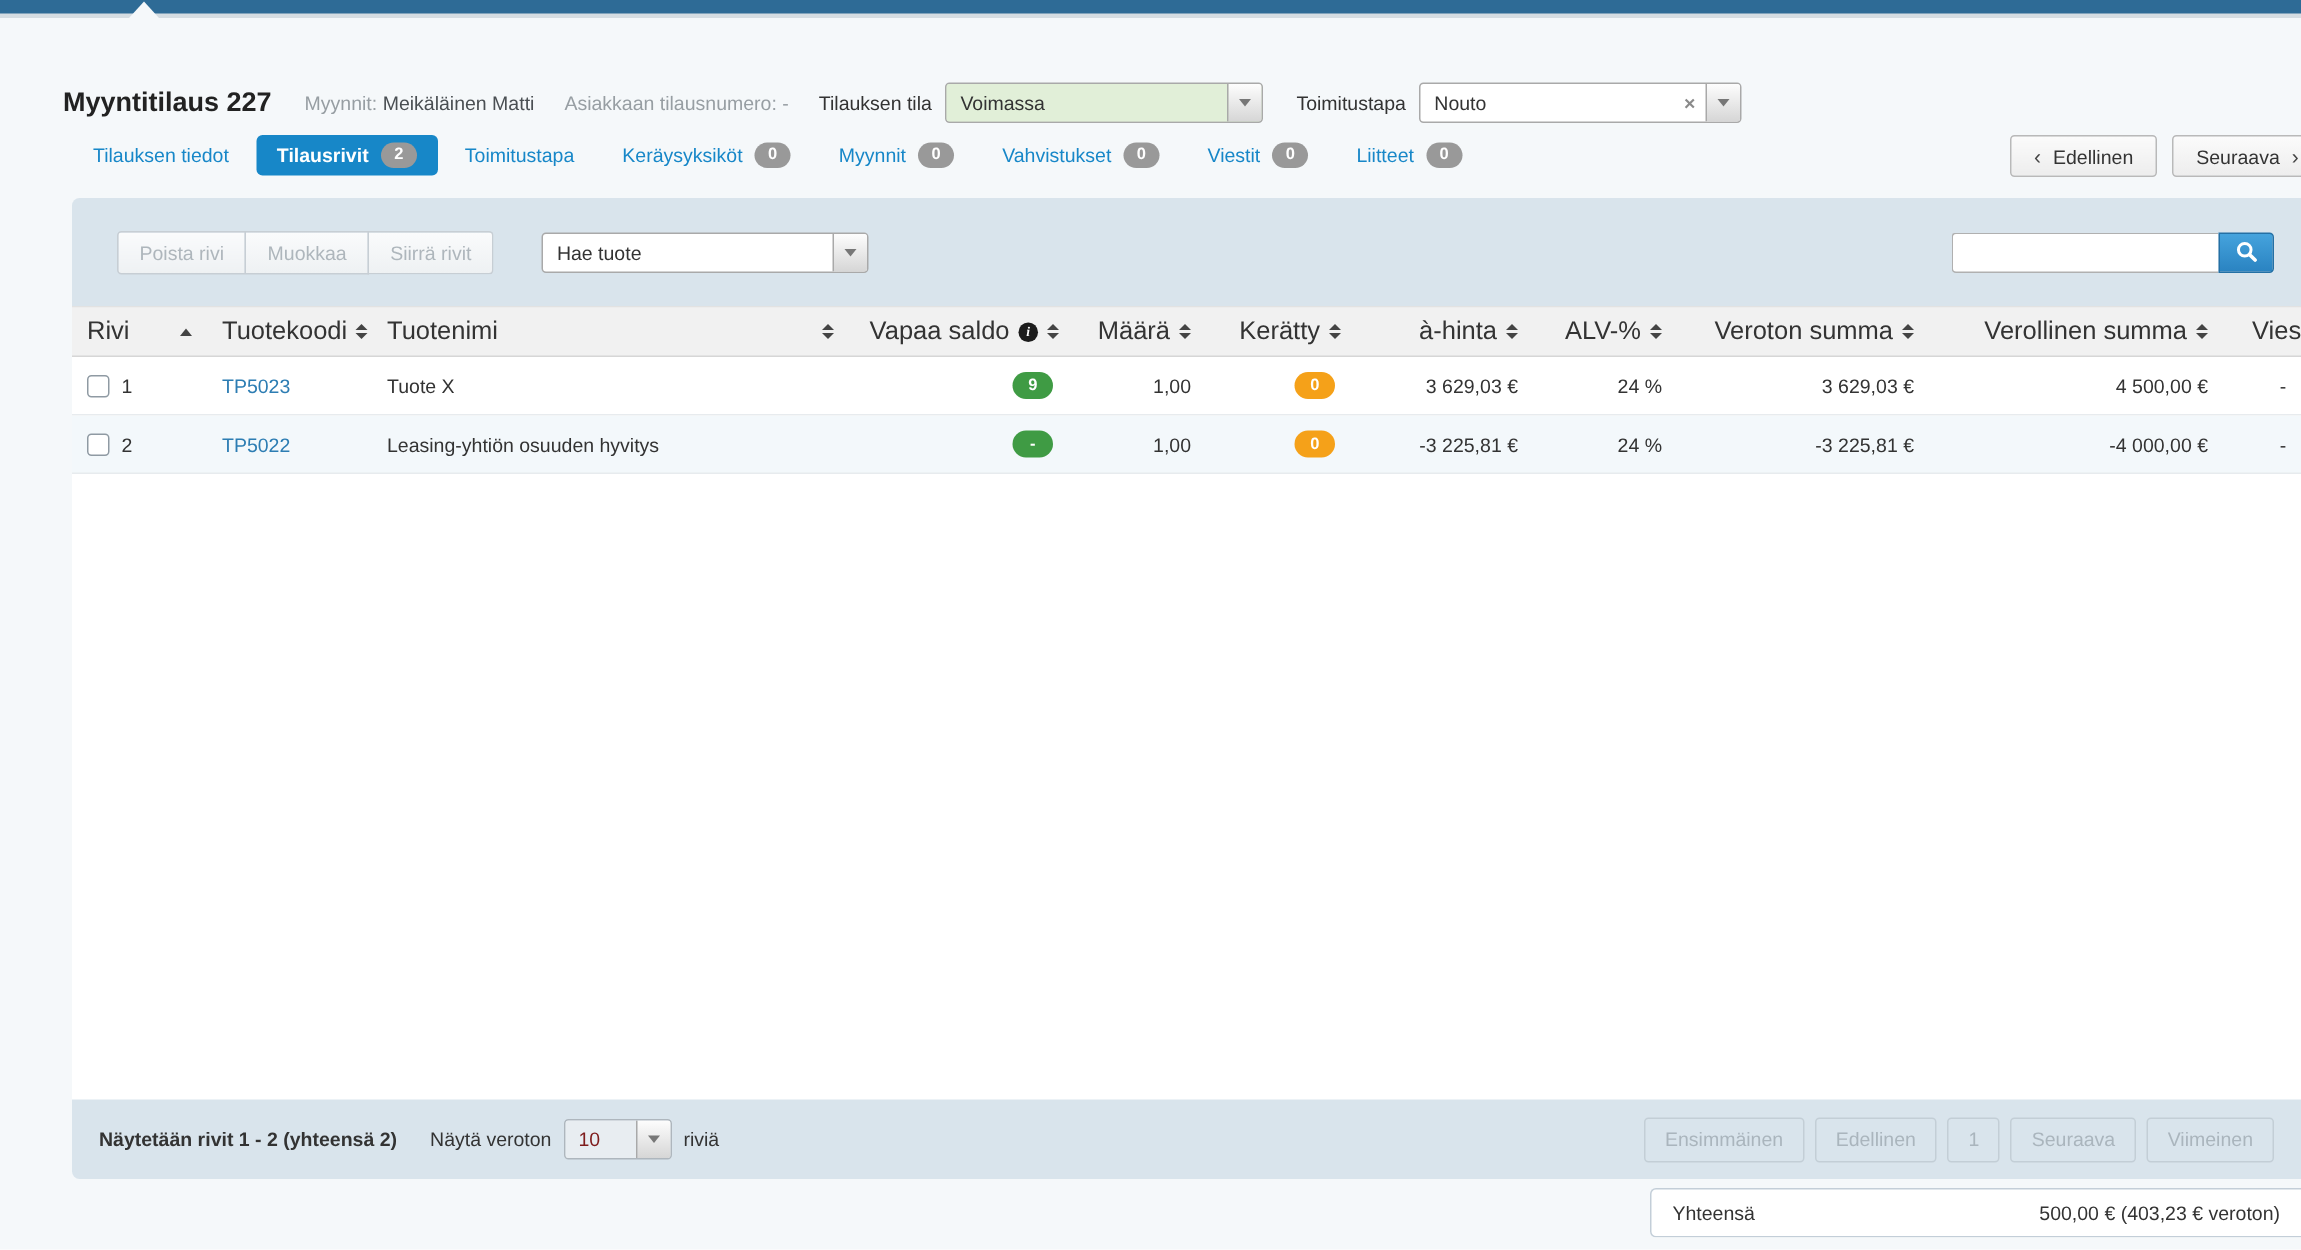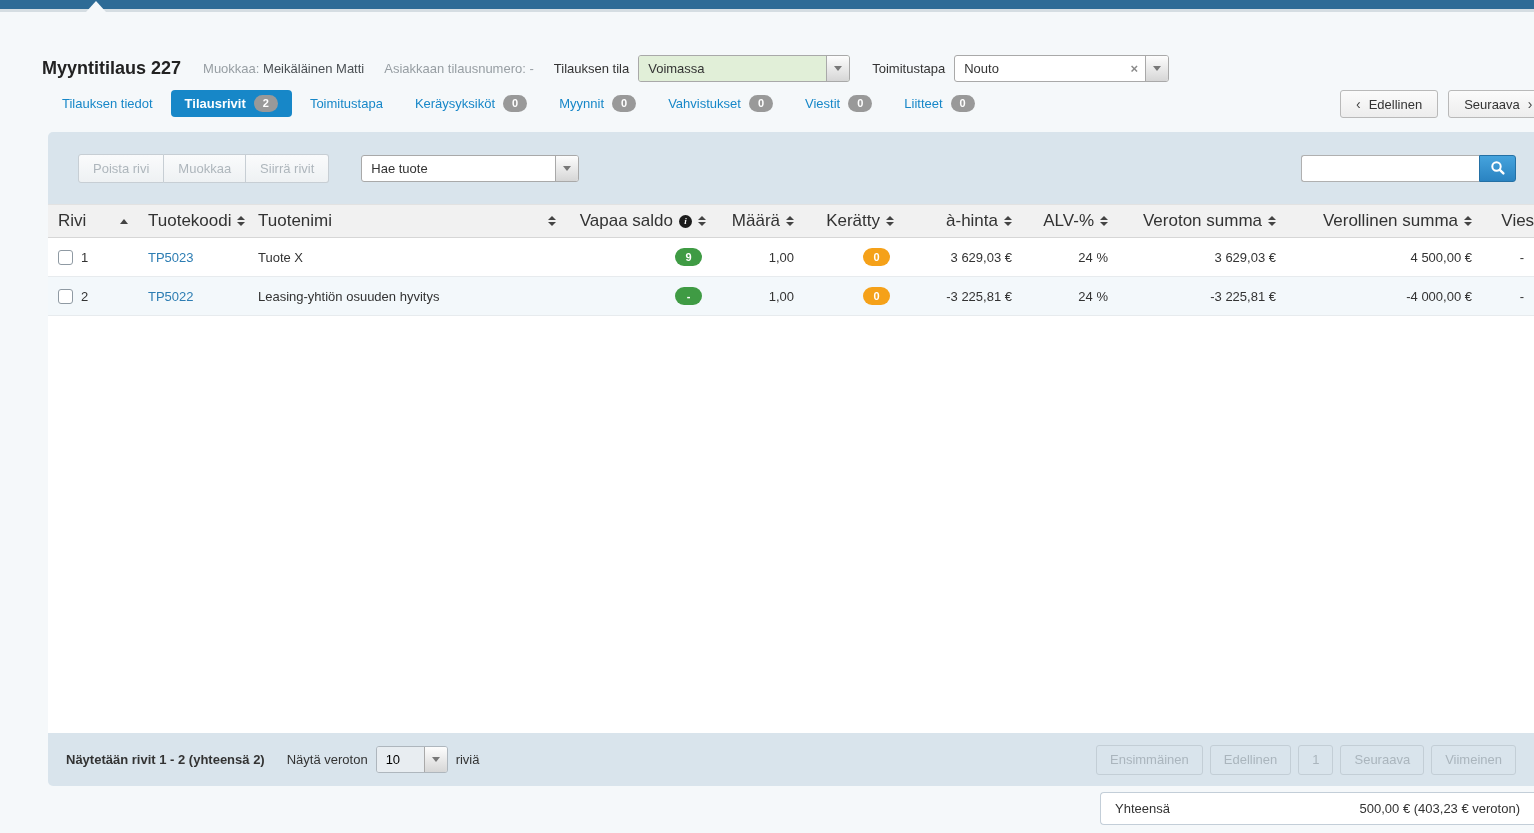--- a/index.html
+++ b/index.html
@@ -170,21 +170,21 @@
   .pill.orange { background: #f5a119; }
   .badge-right { text-align: right; padding-right: 14px; }
 
   
   .tfooter {
     height: 53px; flex: none;
     display: flex; align-items: center; padding: 0 18px; gap: 8px;
   }
   .showing { font-weight: bold; color: #333; margin-right: 14px; }
   .sel.perpage { width: 72px; background: #e8edf1; border-color: #aeb6bd; }
-  .sel.perpage .sval { flex: 1; color: #000000; background: #e8edf1; }
+  .sel.perpage .sval { flex: 1; color: #7f1d1d; background: #e8edf1; }
   .pager { margin-left: auto; display: flex; gap: 7px; }
   .pg-btn {
     height: 30px; padding: 0 13px;
     background: transparent; border: 1px solid #c3ced6; border-radius: 3px;
     color: #aab5bd; font-size: 13px; font-family: inherit; cursor: default;
   }
 
   
   .total-row { margin-top: 6px; display: flex; }
   .total-box {
@@ -198,21 +198,21 @@
 </head>
 <body>
 
 <div class="topbar">
   <div class="notch"></div>
 </div>
 
 <div class="order-header">
   <span class="order-title">Myyntitilaus 227</span>
   <span class="meta">
-    <span class="lbl">Muokkaa:</span>
+    <span class="lbl">Myynnit:</span>
     <span class="val">Meikäläinen Matti</span>
   </span>
   <span class="meta gray">
     <span class="lbl">Asiakkaan tilausnumero:</span>
     <span class="val">-</span>
   </span>
   <span class="field">
     <span class="flabel">Tilauksen tila</span>
     <span class="sel green status">
       <span class="sval">Voimassa</span>

